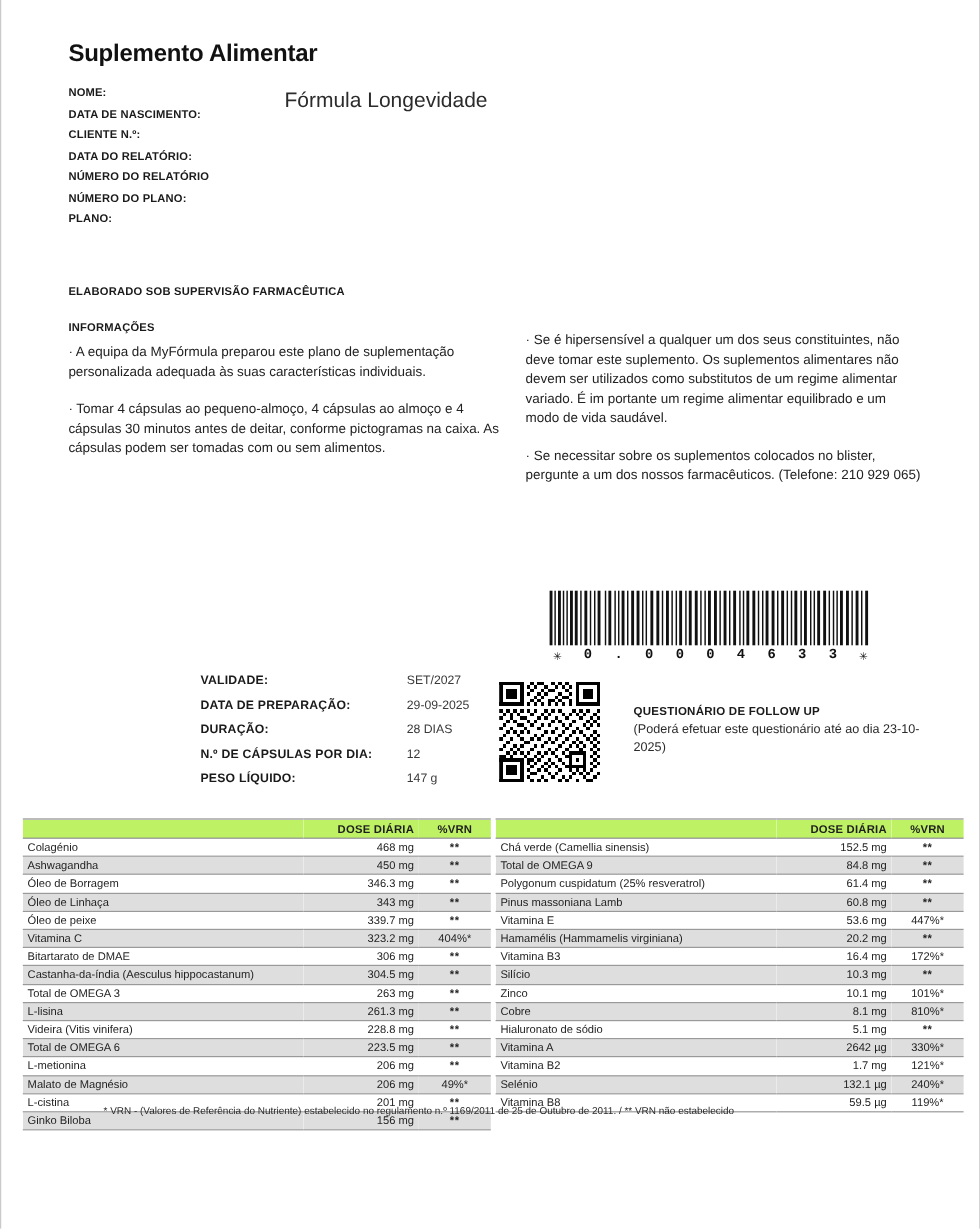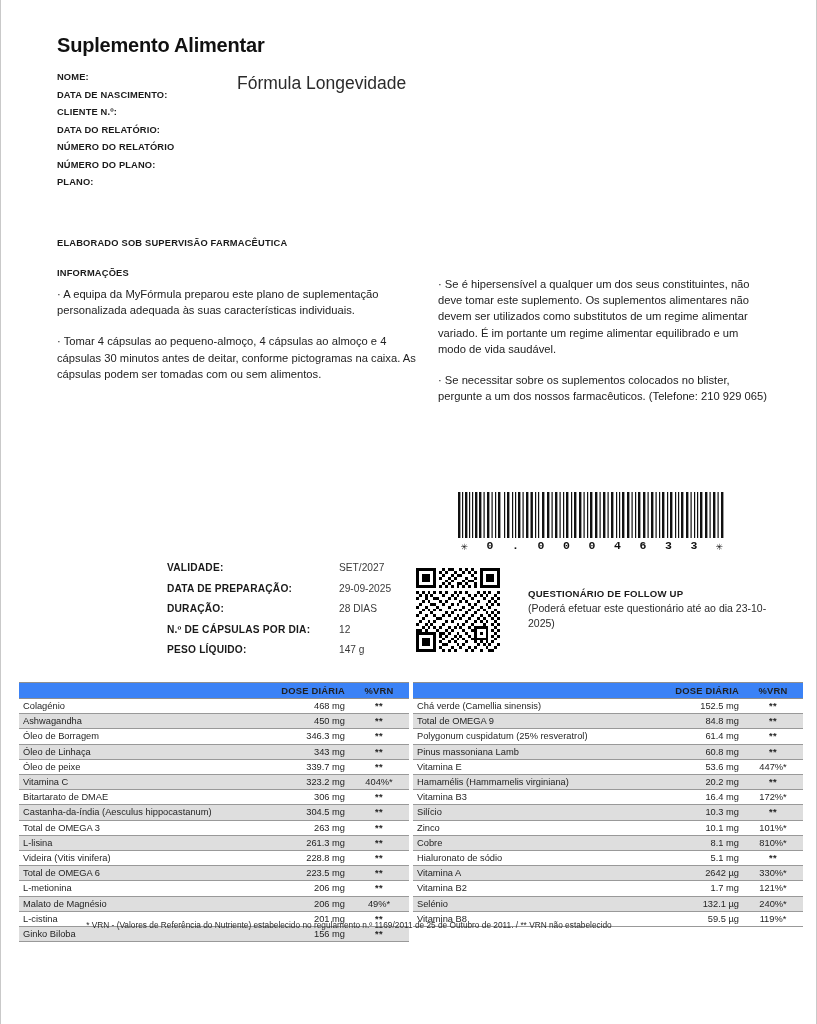--- a/index.html
+++ b/index.html
@@ -204,21 +204,21 @@
     border-bottom: 1px solid #999;
     padding: 0 4px;
     height: 14.2px;
     line-height: 14.2px;
     font-size: 9.3px;
     color: #1f1f1f;
     overflow: hidden;
     white-space: nowrap;
   }
   table.nutri thead th {
-    background: #3b82f6;
+    background: #bef264;
     font-weight: bold;
     font-size: 9.4px;
     letter-spacing: 0.2px;
     height: 15px;
     line-height: 15px;
     border-top: 1px solid #8f8f8f;
     border-bottom: 1px solid #8f8f8f;
   }
   .col-name  { text-align: left; }
   .col-dose  { text-align: right; width: 88px; }

